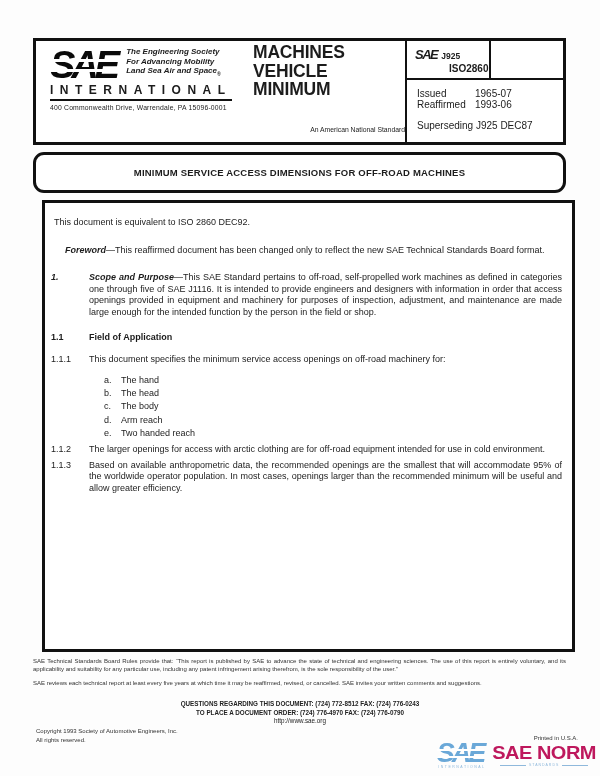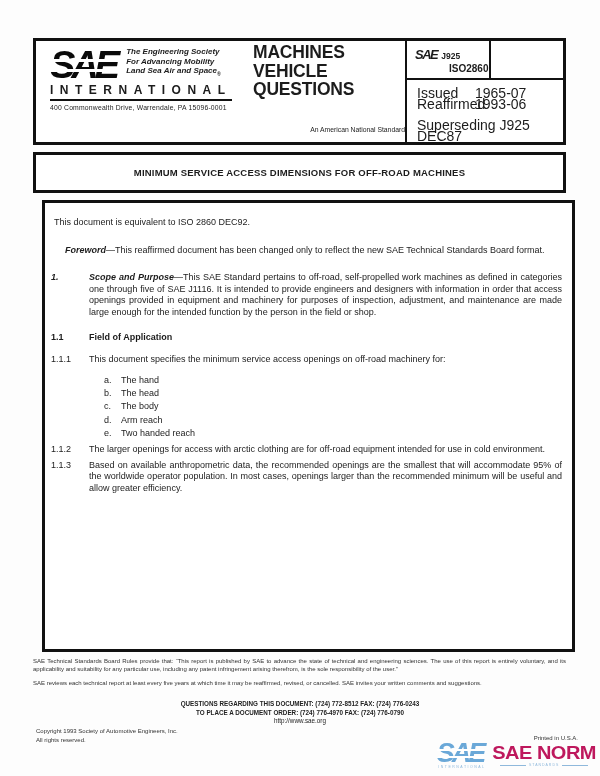--- a/index.html
+++ b/index.html
@@ -42,26 +42,26 @@
   #ans { position: absolute; left: 217px; top: 85px; width: 152px; text-align: right; font-size: 6.8px; }
 
   #code-section { position: absolute; left: 369px; top: 0; width: 158px; height: 101px; border-left: 2px solid #111; display: flex; flex-direction: column; }
   #code-row1 { display: flex; height: 39px; border-bottom: 2px solid #111; }
   #code-cell { width: 84px; border-right: 2px solid #111; padding: 6px 0 0 8px; }
   .code-line1 { display: flex; align-items: baseline; gap: 4px; }
   .sae-small { font-style: italic; font-weight: 900; font-size: 13px; letter-spacing: -1.5px; }
   .code-txt { font-weight: bold; font-size: 8.5px; }
   .iso-txt { font-weight: bold; font-size: 10px; margin: 1px 6px 0 34px; }
   #reaf-cell { flex: 1; text-align: center; padding-top: 6px; font-weight: bold; font-size: 8.5px; line-height: 10px; }
-  #dates-cell { flex: 1; padding: 8px 0 0 10px; font-size: 14px; line-height: 11px; }
+  #dates-cell { flex: 1; padding: 8px 0 0 10px; font-size: 10px; line-height: 11px; }
   .date-label { display: inline-block; width: 58px; }
   .superseding { margin-top: 10px; }
 
   
-  #title-box { left: 33px; top: 152px; width: 533px; height: 41px; display: flex; align-items: center; justify-content: center; }
+  #title-box { left: 33px; top: 152px; width: 533px; height: 41px; display: flex; align-items: center; justify-content: center; border-radius: 11px; }
   #doc-title { font-weight: bold; font-size: 9.5px; letter-spacing: 0.2px; }
 
   
   #body-box { left: 42px; top: 200px; width: 533px; height: 452px; padding: 14px 10px 0 6px; font-size: 9px; line-height: 11.5px; }
   .bi { font-weight: bold; font-style: italic; }
   .b { font-weight: bold; }
   .just { text-align: justify; }
   .p-equiv { margin-left: 3px; }
   .p-foreword { margin: 16px 0 0 14px; padding-left: 14px; text-indent: -14px; }
   .sec { display: flex; margin-top: 16px; }
@@ -112,21 +112,21 @@
         <div><span>Land Sea Air and Space</span><span class="reg">®</span></div>
       </div>
     </div>
     <div class="intl">INTERNATIONAL</div>
     <div class="addr">400 Commonwealth Drive, Warrendale, PA 15096-0001</div>
   </div>
 
   <div id="doc-type">
     <div>MACHINES</div>
     <div>VEHICLE</div>
-    <div>QUESTIONS</div>
+    <div>MINIMUM</div>
   </div>
   <div id="ans">An American National Standard</div>
 
   <div id="code-section">
     <div id="code-row1">
       <div id="code-cell">
         <div class="code-line1">
           <span class="sae-small">SAE</span>
           <span class="code-txt">J925</span>
         </div>

